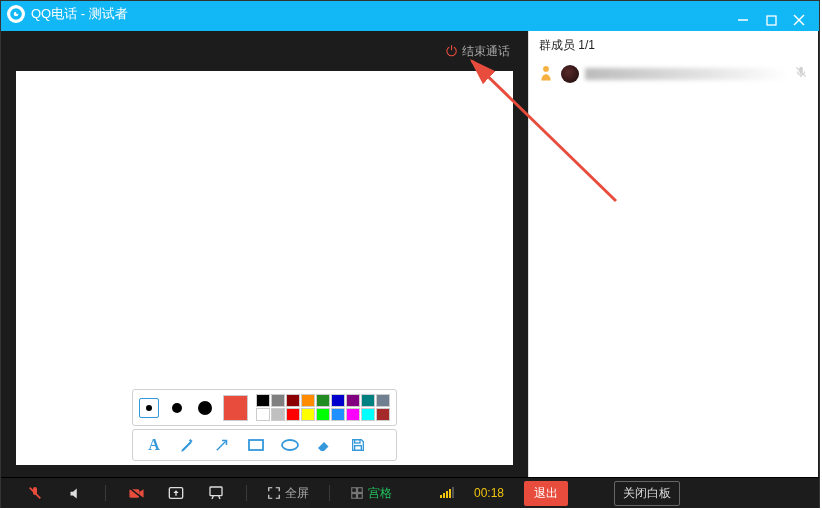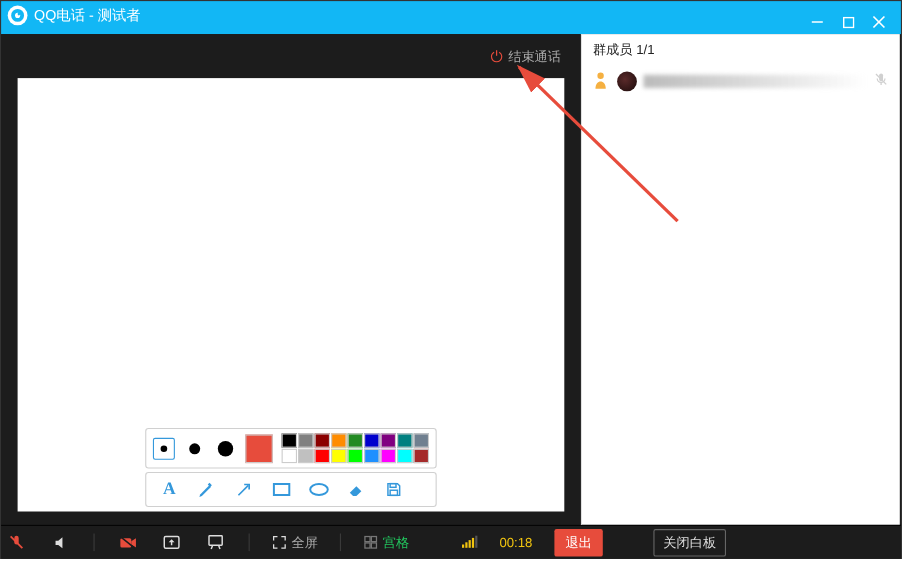--- a/index.html
+++ b/index.html
@@ -38,21 +38,21 @@
   
   .right { width: 290px; background: #fff; border-left: 1px solid #ddd; }
   .members-head { font-size: 12px; color: #222; padding: 6px 10px; }
   .member-row { display: flex; align-items: center; padding: 4px 10px; gap: 6px; font-size: 12px; }
   .avatar-holder { width: 16px; height: 19px; }
   .avatar-holder svg { width: 14px; height: 18px; }
   .avatar { width: 18px; height: 18px; border-radius: 50%; background: radial-gradient(circle at 40% 40%, #5a2a2a, #1a0a0a); }
   .member-name { flex: 1; color: #bbb; filter: blur(2px); background: linear-gradient(to right, #bbb 0%, rgba(0,0,0,0) 100%); height: 12px; width: 40px; }
   .member-mute { color: #d0d0d0; font-size: 14px; }
   
-  .bottom-bar { height: 31px; background: #1c1c1c; display: flex; align-items: center; color: #aaa; font-size: 12px; padding: 0 4px; gap: 20px; border-top: 1px solid #000; }
+  .bottom-bar { height: 31px; background: #1c1c1c; display: flex; align-items: center; color: #aaa; font-size: 12px; padding: 0 24px; gap: 20px; border-top: 1px solid #000; }
   .bb-icon { width: 20px; display: flex; align-items: center; justify-content: center; cursor: pointer; color: #bfbfbf; font-size: 14px; }
   .bb-icon.red { color: #e74c3c; }
   .bb-sep { width: 1px; height: 16px; background: #3a3a3a; }
   .bb-btn { display: flex; align-items: center; gap: 4px; cursor: pointer; }
   .signal { display: flex; align-items: flex-end; gap: 1px; height: 10px; }
   .signal span { width: 2px; background: #f1c40f; }
   .signal span:nth-child(1){height:3px}
   .signal span:nth-child(2){height:5px}
   .signal span:nth-child(3){height:7px}
   .signal span:nth-child(4){height:9px}

